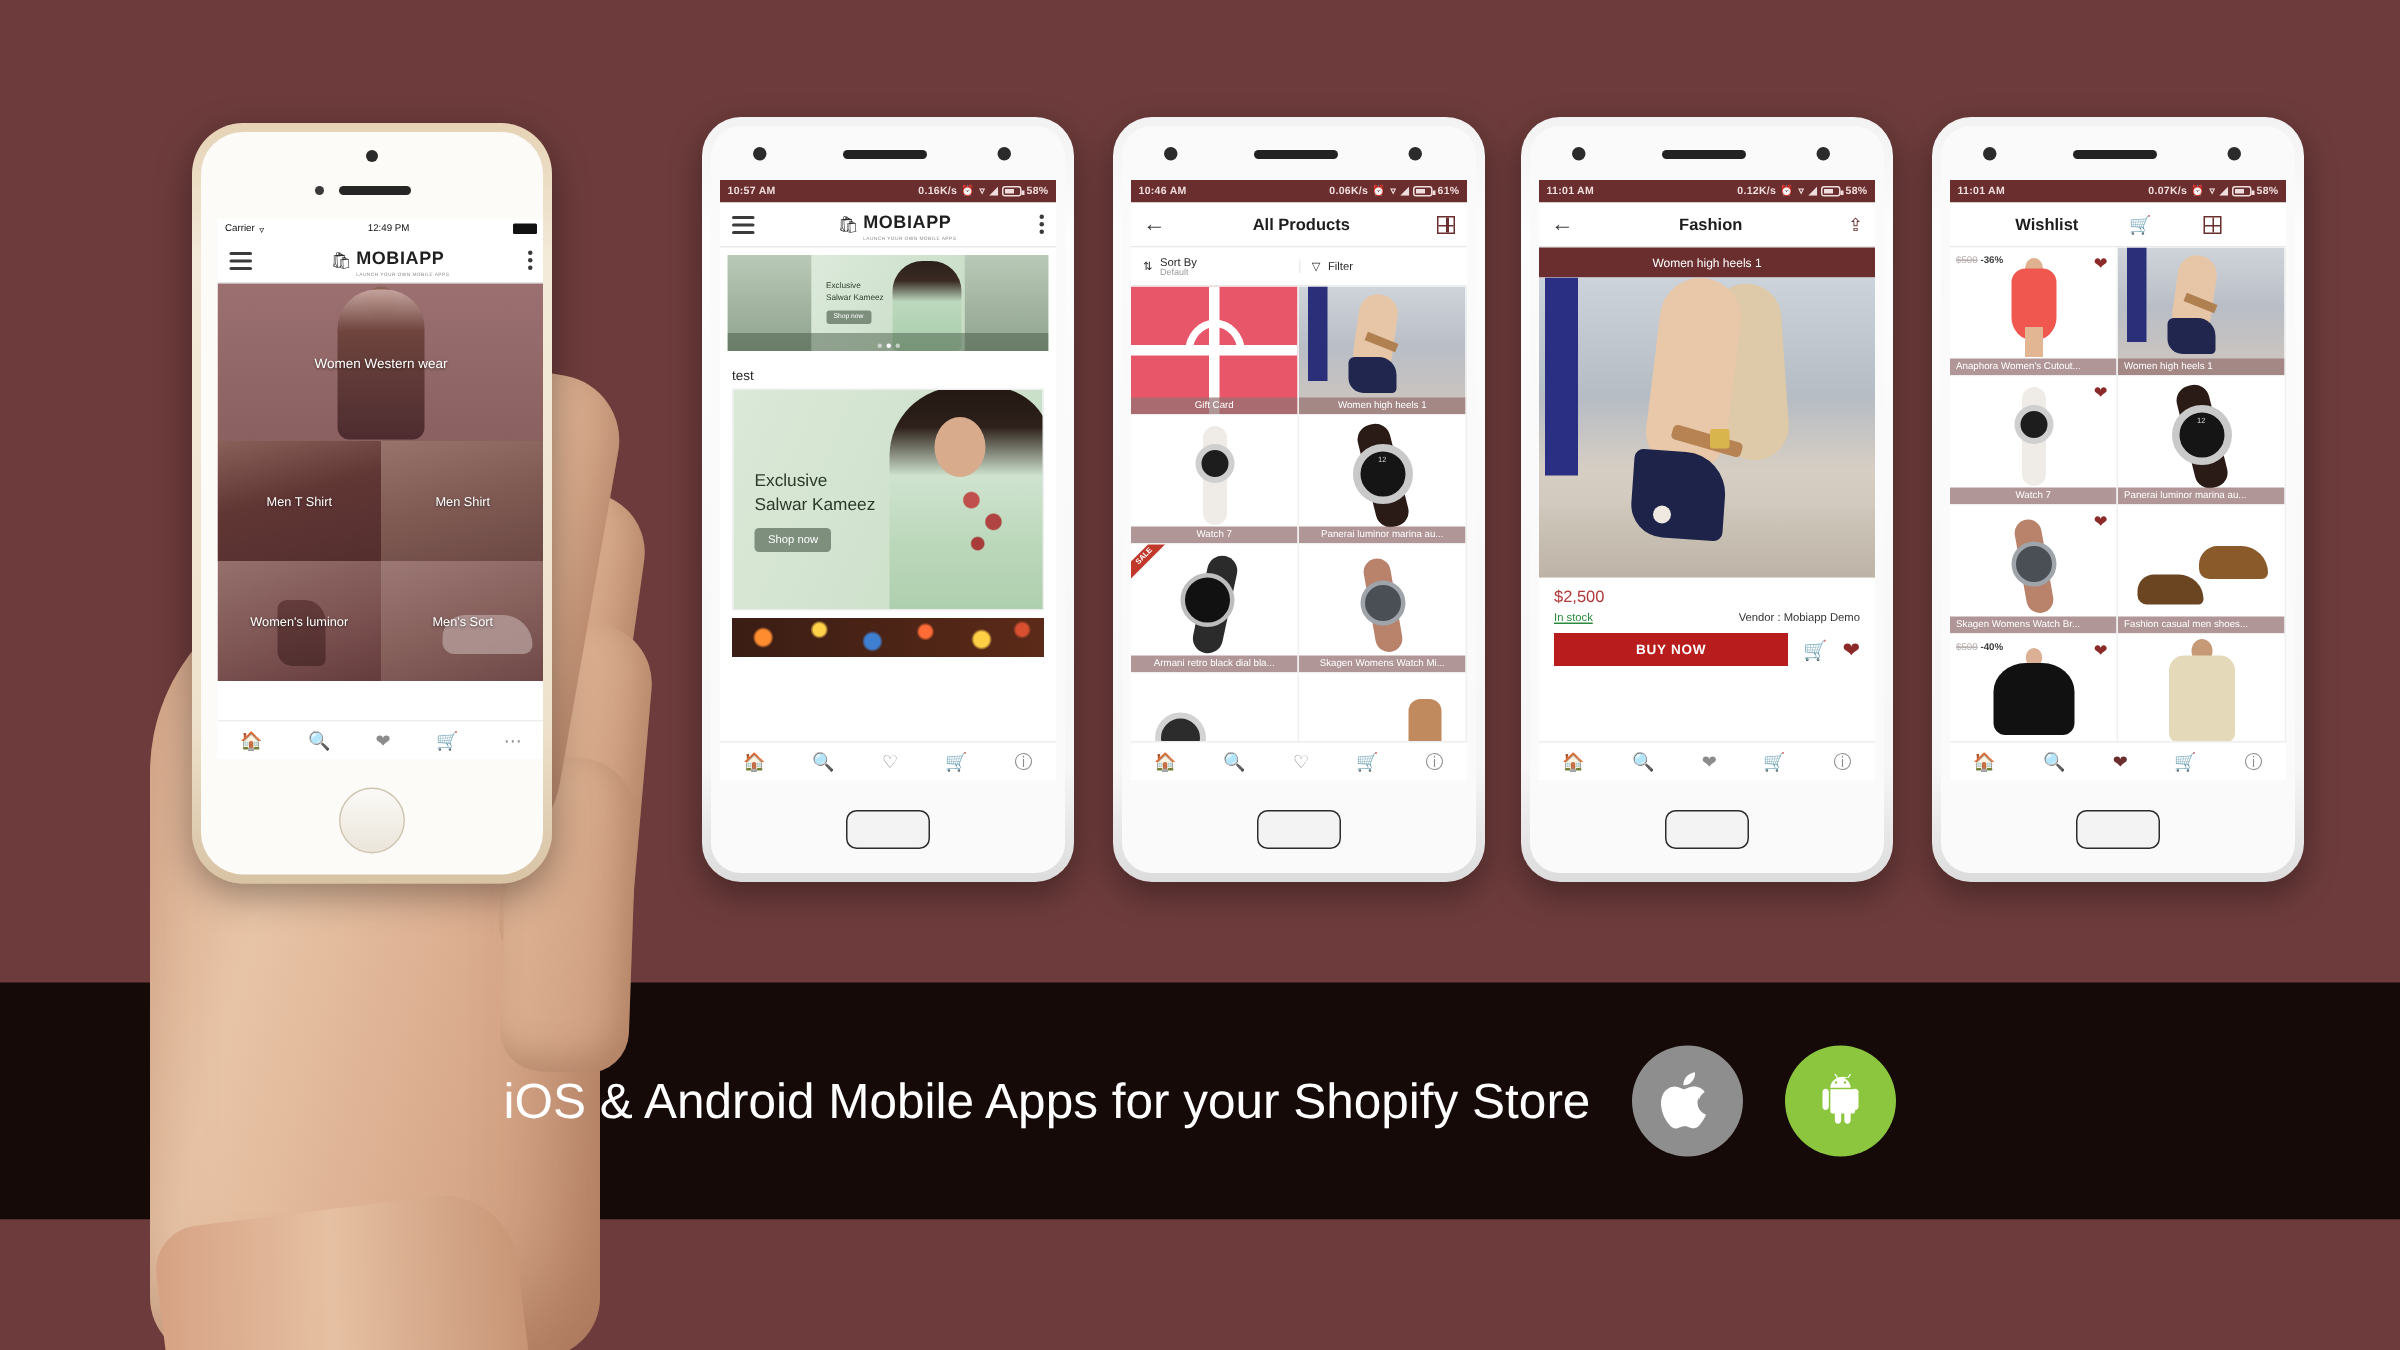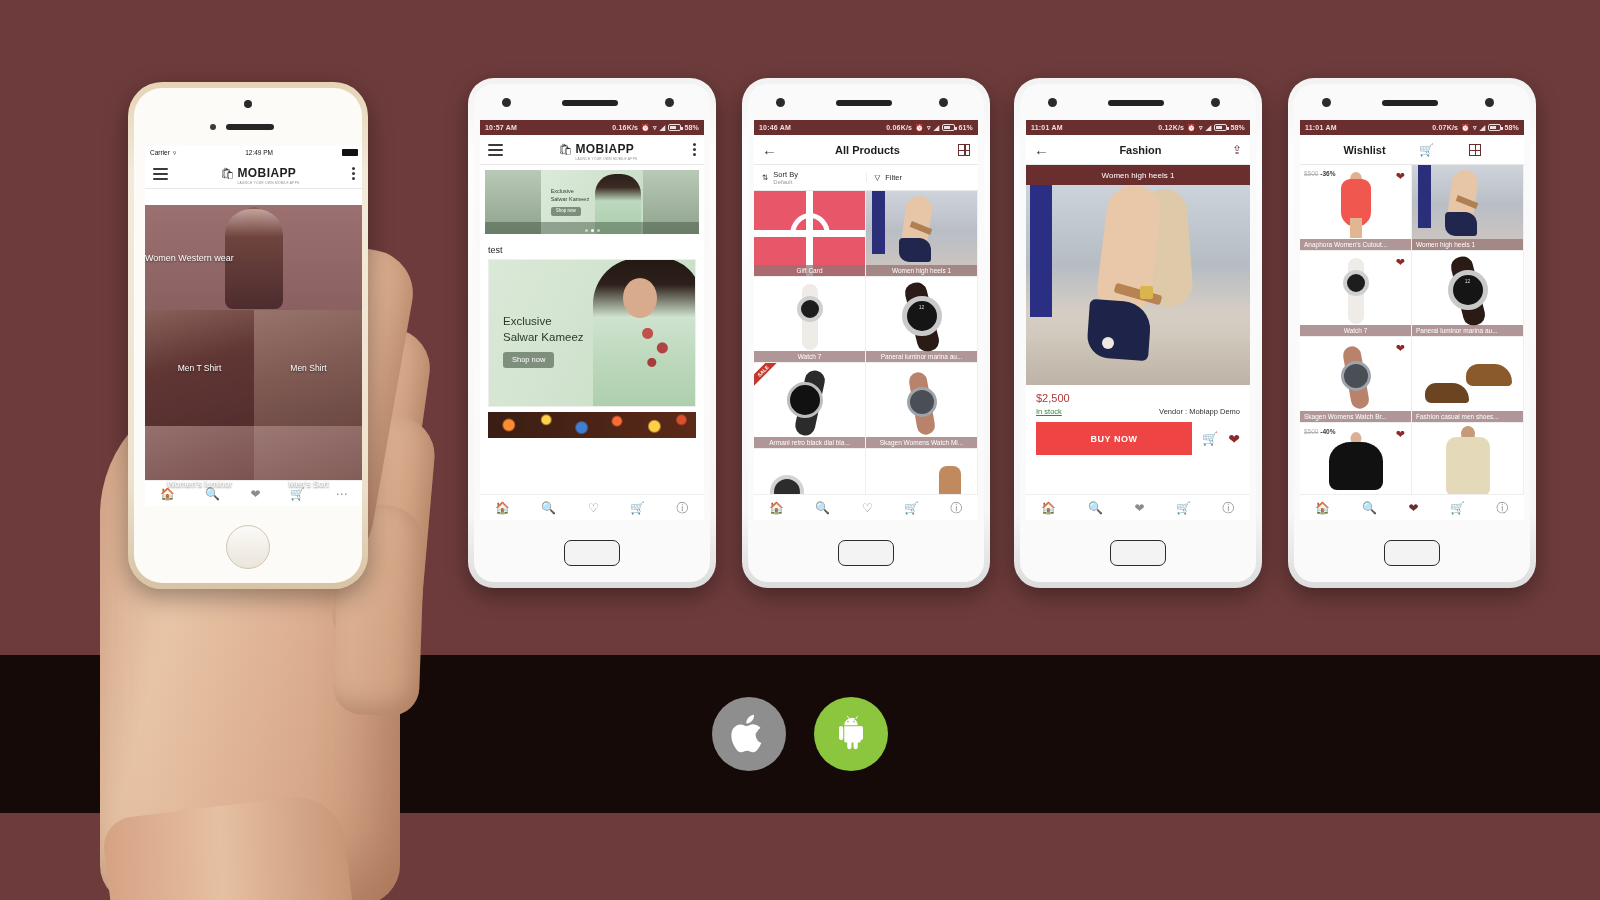--- a/index.html
+++ b/index.html
@@ -144,29 +144,29 @@
     position: absolute; left: 0; right: 0; bottom: 0; height: 26px; background: #fff;
     border-top: 1px solid #eee; display: flex; align-items: center; justify-content: space-around;
   }
   .nav-ico { font-size: 12px; color: #8c8c8c; line-height: 1; }
   .nav-ico.active { color: #6b2e2e; }
 
   
   .cat-hero {
     height: 105px; position: relative; overflow: hidden;
     background: linear-gradient(180deg,#9c7070,#8a6060);
-    display: flex; align-items: center;  margin-top: 16px;
+    display: flex; align-items: center; justify-content: center;
   }
   .cat-hero .fig { position: absolute; left: 50%; top: 4px; transform: translateX(-50%); width: 58px; height: 100px;
     background: linear-gradient(180deg,#caa9a3 0%, #6a4038 28%, #46262a 100%);
     border-radius: 26px 26px 8px 8px; opacity: .9; }
   .cat-hero .head { position: absolute; left: 50%; top: 2px; transform: translateX(-50%); width: 20px; height: 22px; background: #8a6254; border-radius: 50%; }
   .cat-label { position: relative; color: #fff; font-size: 9px; text-shadow: 0 1px 2px rgba(0,0,0,.55); z-index: 2; }
   .cat-grid { display: grid; grid-template-columns: 1fr 1fr; }
-  .cat-cell { height: 116px; position: relative; display: flex; align-items: center; justify-content: center; overflow: hidden; }
+  .cat-cell { height: 80px; position: relative; display: flex; align-items: center; justify-content: center; overflow: hidden; }
   .cat-cell .tint { position: absolute; inset: 0; background: rgba(110,60,60,.45); }
   .cat-cell .lbl { position: relative; z-index: 3; color: #fff; font-size: 8.5px; text-shadow: 0 1px 2px rgba(0,0,0,.6); }
   .c-tshirt { background: linear-gradient(165deg,#9f8071 0%,#56332f 45%,#3c2423 100%); }
   .c-shirt { background: linear-gradient(165deg,#b8a193 0%,#8e7568 50%,#6b534b 100%); }
   .c-wfoot { background: linear-gradient(160deg,#b49c95 0%,#8a6a66 55%,#5c3c3c 100%); }
   .c-mshoe { background: linear-gradient(160deg,#c2aaa4 0%,#9c8078 50%,#6d5350 100%); }
   .shoe-blob { position: absolute; width: 60px; height: 26px; border-radius: 30px 40px 12px 16px; background: #e8e4e0; right: 8px; bottom: 18px; opacity: .85; }
   .heel-blob { position: absolute; width: 32px; height: 44px; background: linear-gradient(180deg,#4a2c2c,#2c1a1a); border-radius: 6px 14px 4px 10px; left: 40px; bottom: 10px; opacity: .8; }
 
   
@@ -290,21 +290,21 @@
   .detail-img .shoe-a { position: absolute; left: 62px; top: 116px; width: 62px; height: 58px; background: #1e2349; border-radius: 6px 28px 6px 22px; transform: rotate(4deg); }
   .detail-img .strap-a { position: absolute; left: 88px; top: 104px; width: 48px; height: 10px; background: #b88352; border-radius: 3px; transform: rotate(16deg); }
   .detail-img .buckle { position: absolute; left: 114px; top: 101px; width: 13px; height: 13px; background: #d9b54e; border-radius: 2px; }
   .detail-img .floor { position: absolute; left: 0; right: 0; bottom: 0; height: 46px; background: linear-gradient(180deg,#cfc7bb,#bdb3a6); }
   .detail-img .dot { position: absolute; left: 76px; bottom: 36px; width: 12px; height: 12px; border-radius: 50%; background: #efe9e2; }
   .price { font-size: 11px; color: #b03a3a; padding: 7px 10px 3px; }
   .stock-row { display: flex; justify-content: space-between; padding: 0 10px 6px; font-size: 7.5px; }
   .in-stock { color: #2a8a3e; text-decoration: underline; }
   .vendor { color: #333; }
   .buy-row { display: flex; align-items: center; padding: 0 10px; gap: 10px; }
-  .buy-btn { flex: 1; height: 33px; background: #ef4444; color: #fff; font-size: 9px; font-weight: bold; display: flex; align-items: center; justify-content: center; letter-spacing: .5px; }
+  .buy-btn { flex: 1; height: 22px; background: #b91c1c; color: #fff; font-size: 9px; font-weight: bold; display: flex; align-items: center; justify-content: center; letter-spacing: .5px; }
   .buy-ico { font-size: 13px; color: #9a9a9a; }
   .buy-heart { font-size: 14px; color: #8c2a2a; }
 
   
   .banner-row {
     position: absolute; left: 0; top: 655px; width: 1600px; height: 158px; z-index: 8;
     display: flex; align-items: center; justify-content: center; gap: 28px; pointer-events: none;
   }
   .banner-text { color: #fff; font-size: 33px; font-weight: 500; }
   .badge { width: 74px; height: 74px; border-radius: 50%; display: flex; align-items: center; justify-content: center; }
@@ -776,20 +776,21 @@
         <span class="nav-ico active">❤</span>
         <span class="nav-ico">🛒</span>
         <span class="nav-ico">ⓘ</span>
       </div>
     </div>
     <div class="and-home"></div>
   </div>
 </div>
 
 <div class="banner-row">
+  <span class="banner-text">iOS &amp; Android Mobile Apps for your Shopify Store</span>
   <span class="badge badge-apple">
     <svg width="42" height="48" viewBox="0 0 24 28" aria-hidden="true">
       <path fill="#ffffff" d="M16.4 14.6c0-2.7 2.2-4 2.3-4.1-1.3-1.8-3.2-2.1-3.9-2.1-1.7-.2-3.3 1-4.1 1-.9 0-2.2-1-3.6-1-1.8 0-3.5 1.1-4.5 2.7-1.9 3.3-.5 8.2 1.4 10.9.9 1.3 2 2.8 3.4 2.7 1.4-.1 1.9-.9 3.5-.9s2.1.9 3.6.8c1.5 0 2.4-1.3 3.3-2.7.6-.9.9-1.5 1.4-2.6-3.6-1.4-3.8-5.5-2.8-6.7z"></path>
       <path fill="#ffffff" d="M13.8 6.3c.8-.9 1.3-2.2 1.1-3.5-1.1.1-2.5.8-3.3 1.7-.7.8-1.3 2.1-1.2 3.4 1.3.1 2.6-.6 3.4-1.6z"></path>
     </svg>
   </span>
   <span class="badge badge-android">
     <svg width="42" height="44" viewBox="0 0 28 28" aria-hidden="true">
       <path fill="#ffffff" d="M7.4 8.6c-.8 0-1.4.6-1.4 1.4v6.6c0 .8.6 1.4 1.4 1.4s1.4-.6 1.4-1.4V10c0-.8-.6-1.4-1.4-1.4zM20.6 8.6c-.8 0-1.4.6-1.4 1.4v6.6c0 .8.6 1.4 1.4 1.4s1.4-.6 1.4-1.4V10c0-.8-.6-1.4-1.4-1.4z"></path>
       <path fill="#ffffff" d="M9.5 8.8v9.7c0 .6.5 1.1 1.1 1.1h.9v3.1c0 .8.6 1.4 1.4 1.4s1.4-.6 1.4-1.4v-3.1h1.4v3.1c0 .8.6 1.4 1.4 1.4s1.4-.6 1.4-1.4v-3.1h.9c.6 0 1.1-.5 1.1-1.1V8.8H9.5z"></path>

